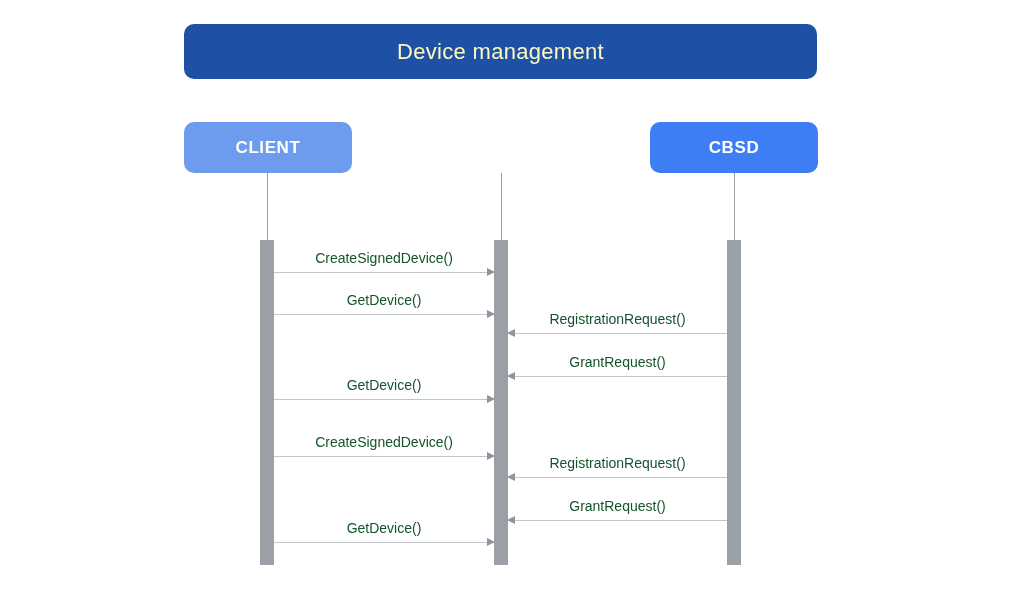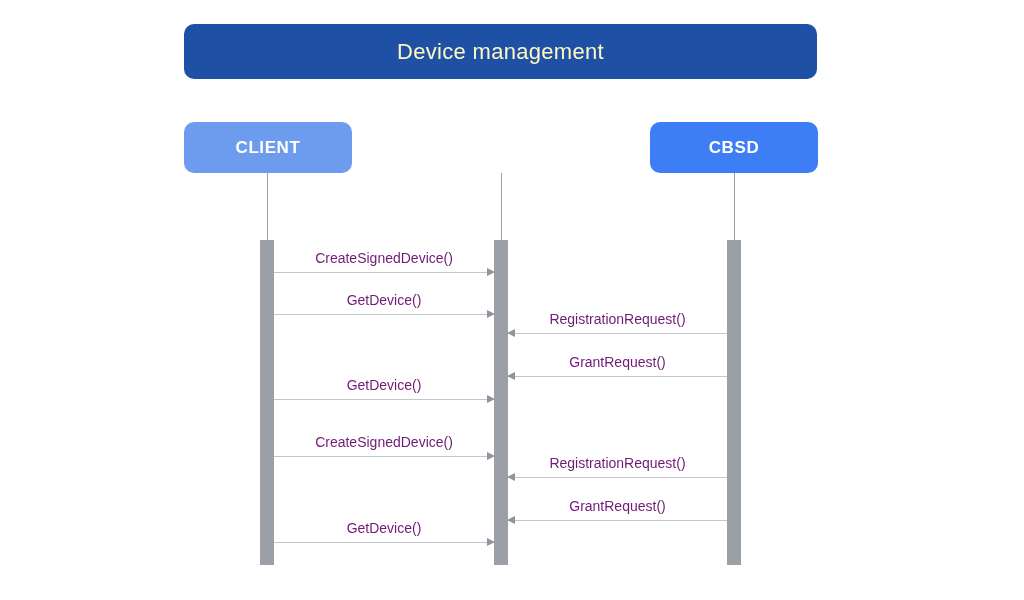--- a/index.html
+++ b/index.html
@@ -58,21 +58,21 @@
   .msg {
     position: absolute;
     height: 0;
   }
   .msg-label {
     position: absolute;
     bottom: 6px;
     left: 0; right: 0;
     text-align: center;
     font-size: 14px;
-    color: #701a75;
+    color: #14532d;
     white-space: nowrap;
   }
   .msg-line {
     position: absolute;
     top: 0; left: 0; right: 0;
     height: 1px;
     background: #c3c7cb;
   }
   .msg.right .msg-line::after {
     content: '';

